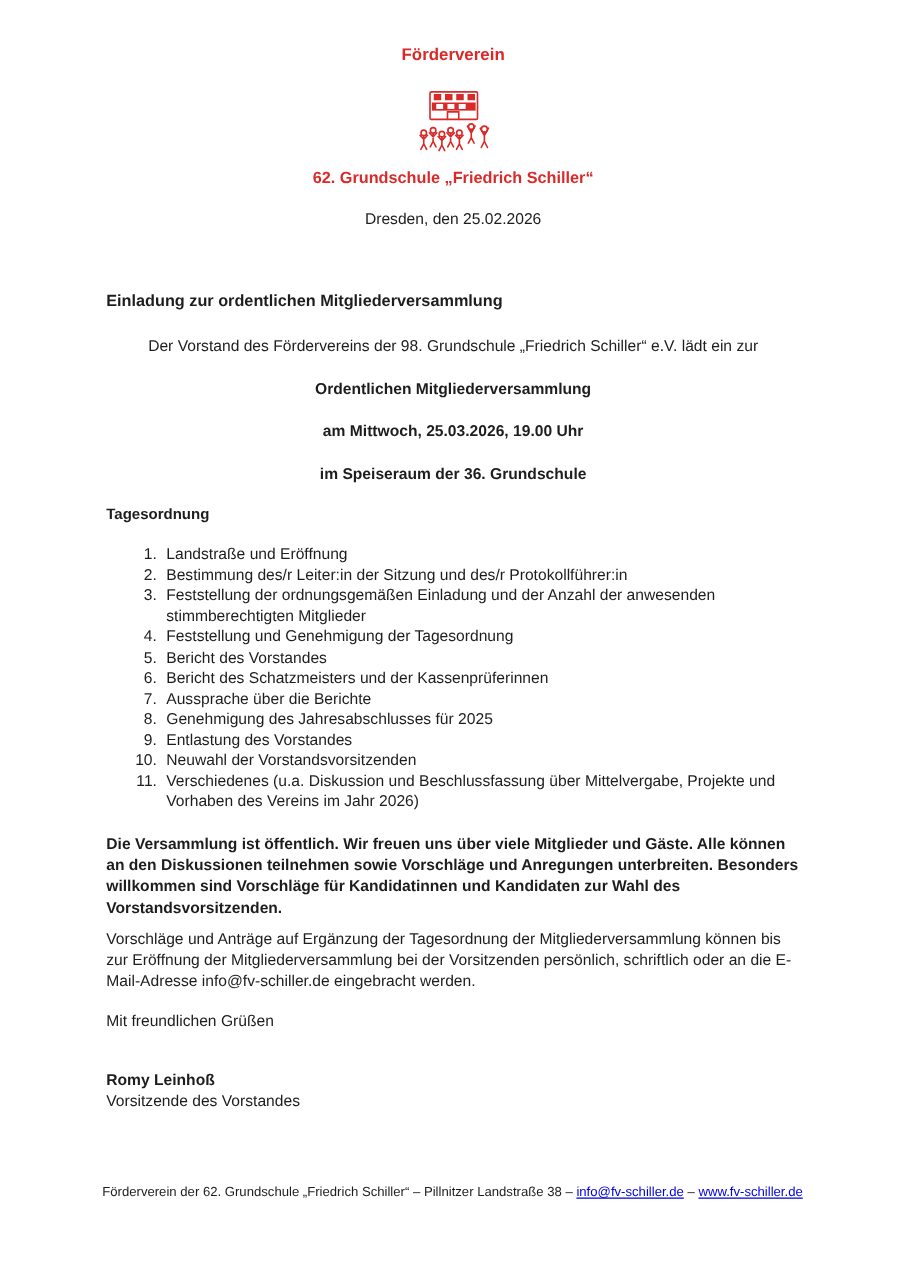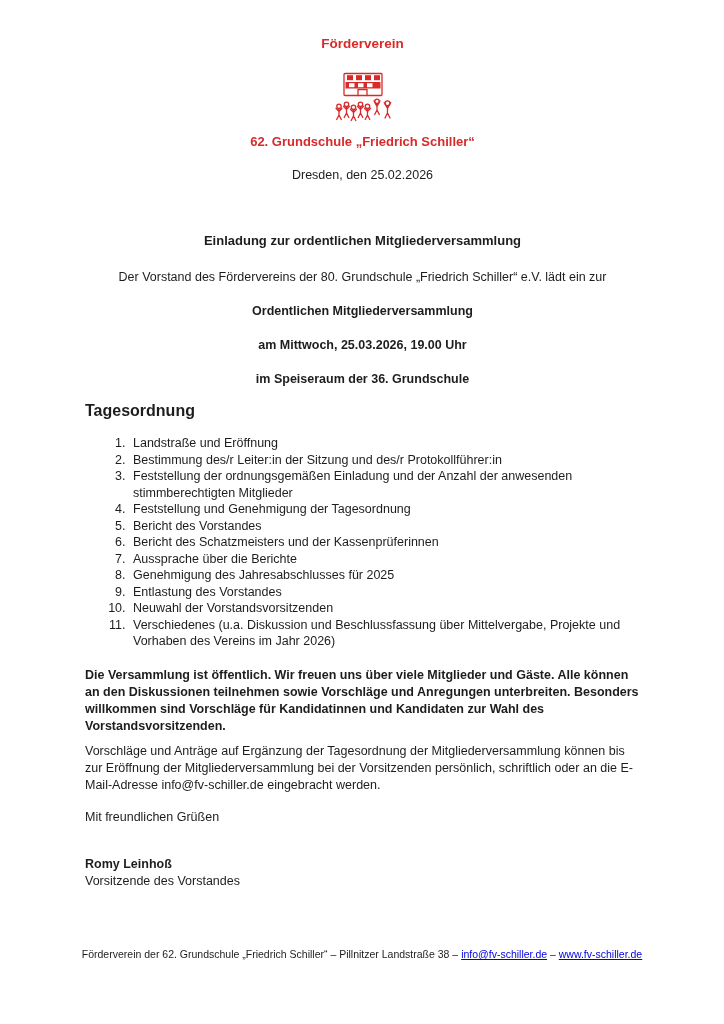--- a/index.html
+++ b/index.html
@@ -22,32 +22,32 @@
   }
   .logo-row{display:flex;justify-content:center;margin-top:20px;}
   .school-name{margin-top:12px;font-size:13px;}
   .date-line{
     text-align:center;
     font-size:12.5px;
     line-height:16px;
     margin-top:17px;
   }
   .doc-title{
-    text-align:center;font-weight:bold;
+    text-align:left;font-weight:bold;
     font-size:13px;line-height:16px;margin-top:50px;
   }
   .intro-line{
     text-align:center;font-size:12.5px;line-height:16px;margin-top:20px;
   }
   .event-line{
     text-align:center;font-weight:bold;
     font-size:12.5px;line-height:16px;margin-top:18px;
   }
   .agenda-heading{
-    font-weight:bold;font-size:16px;line-height:16px;margin-top:16px;
+    font-weight:bold;font-size:12px;line-height:16px;margin-top:16px;
   }
   ol.agenda-list{
     margin:16px 0 0 0;
     padding-left:44px;
     font-size:12.5px;
     line-height:16.5px;
   }
   ol.agenda-list li{padding-left:4px;}
   p.body-par{
     margin:8px 0 0 0;
@@ -109,21 +109,21 @@
         </g>
       </svg>
     </div>
 
     <div class="red-heading school-name">62. Grundschule „Friedrich Schiller“</div>
 
     <div class="date-line">Dresden, den 25.02.2026</div>
 
     <div class="doc-title">Einladung zur ordentlichen Mitgliederversammlung</div>
 
-    <div class="intro-line">Der Vorstand des Fördervereins der 80. Grundschule „Friedrich Schiller“ e.V. lädt ein zur</div>
+    <div class="intro-line">Der Vorstand des Fördervereins der 98. Grundschule „Friedrich Schiller“ e.V. lädt ein zur</div>
 
     <div class="event-line">Ordentlichen Mitgliederversammlung</div>
     <div class="event-line">am Mittwoch, 25.03.2026, 19.00 Uhr</div>
     <div class="event-line">im Speiseraum der 36. Grundschule</div>
 
     <div class="agenda-heading">Tagesordnung</div>
 
     <ol class="agenda-list">
         <li>Landstraße und Eröffnung</li>
         <li>Bestimmung des/r Leiter:in der Sitzung und des/r Protokollführer:in</li>

